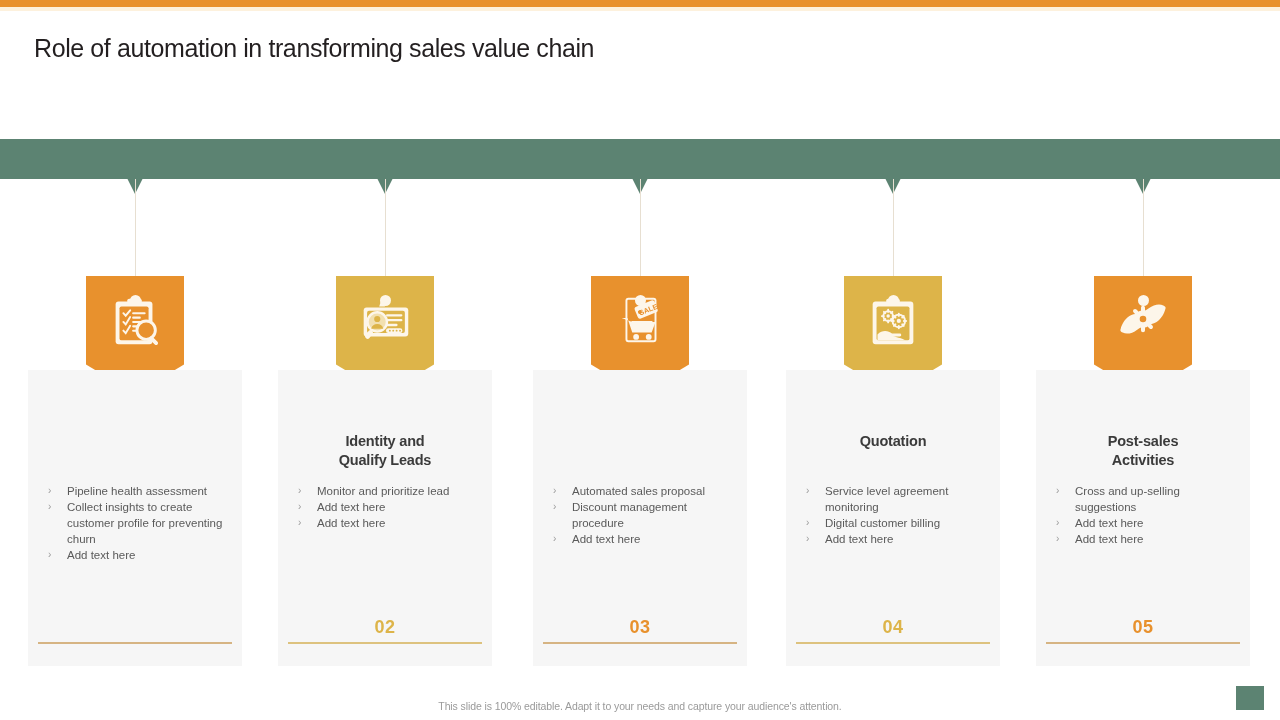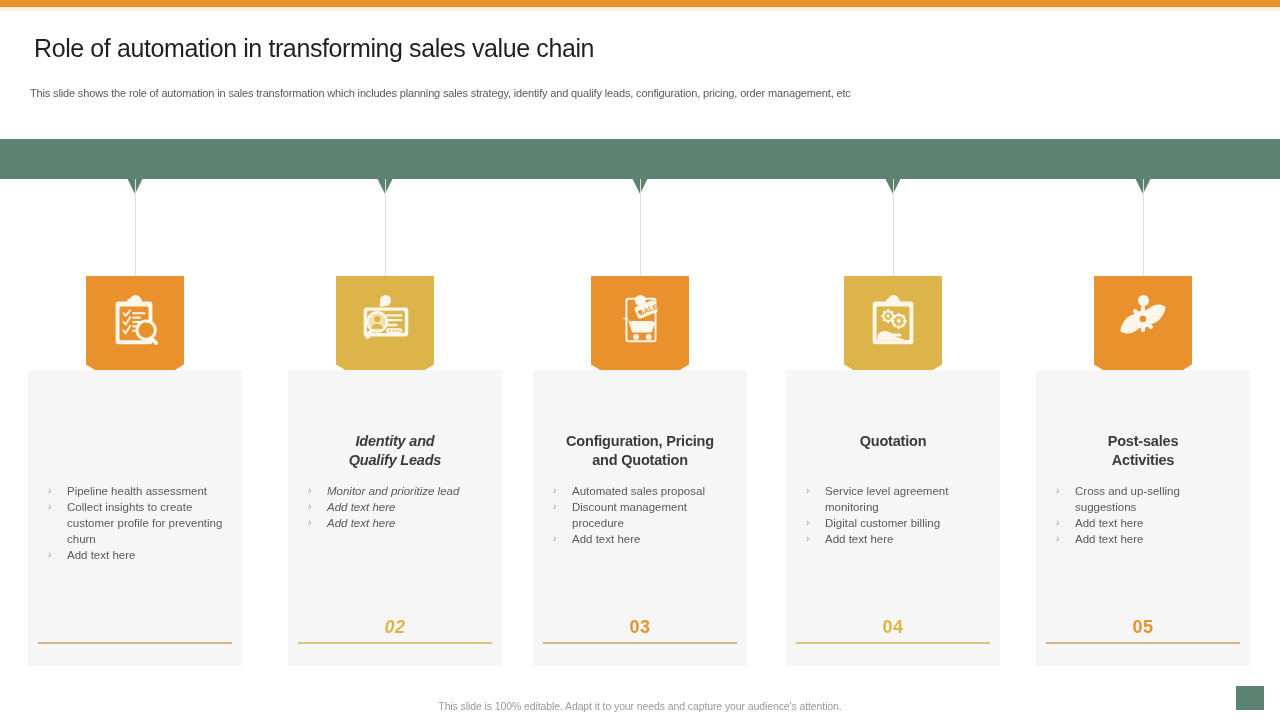--- a/index.html
+++ b/index.html
@@ -170,21 +170,20 @@
   .badge svg { display: block; }
 </style>
 </head>
 <body>
 
 <div class="top-bar" style="background: rgb(232, 145, 45);"></div>
 <div class="top-bar-soft" style="background: rgb(253, 241, 221);"></div>
 
 <div class="header">
   <h1 class="page-title" style="color: rgb(35, 31, 32);">Role of automation in transforming sales value chain</h1>
-  <p class="page-subtitle">This slide shows the role of automation in sales transformation which includes planning sales strategy, identify and qualify leads, configuration, pricing, order management, etc</p>
 </div>
 
 <div class="green-band" style="background: rgb(92, 131, 114);"></div>
 
 <div id="notches">
     <div class="band-notch" style="left: 120px; --g: #5c8372;"></div>
     <div class="band-notch" style="left: 370px; --g: #5c8372;"></div>
     <div class="band-notch" style="left: 625px; --g: #5c8372;"></div>
     <div class="band-notch" style="left: 878px; --g: #5c8372;"></div>
     <div class="band-notch" style="left: 1128px; --g: #5c8372;"></div>
@@ -318,41 +317,37 @@
     <div class="column" style="left: 28px;">
       <div class="card" style="background: rgb(246, 246, 246);">
         <ul class="bullets">
           <li><span class="chev">›</span><span>Pipeline health assessment</span></li>
           <li><span class="chev">›</span><span>Collect insights to create customer profile for preventing  churn</span></li>
           <li><span class="chev">›</span><span>Add text here</span></li>
         </ul>
         <div class="card-rule" style="background: rgb(214, 180, 131);"></div>
       </div>
     </div>
-    <div class="column" style="left: 288px; font-style: italic;">
+    <div class="column" style="left: 278px;">
       <div class="card" style="background: rgb(246, 246, 246);">
         <div class="card-title">
           <div>Identity and</div>
           <div>Qualify Leads</div>
         </div>
         <ul class="bullets">
           <li><span class="chev">›</span><span>Monitor and prioritize lead</span></li>
           <li><span class="chev">›</span><span>Add text here</span></li>
           <li><span class="chev">›</span><span>Add text here</span></li>
         </ul>
         <div class="card-number" style="color: rgb(221, 180, 73);">02</div>
         <div class="card-rule" style="background: rgb(221, 194, 126);"></div>
       </div>
     </div>
     <div class="column" style="left: 533px;">
       <div class="card" style="background: rgb(246, 246, 246);">
-        <div class="card-title">
-          <div>Configuration, Pricing</div>
-          <div>and Quotation</div>
-        </div>
         <ul class="bullets">
           <li><span class="chev">›</span><span>Automated sales proposal</span></li>
           <li><span class="chev">›</span><span>Discount management procedure</span></li>
           <li><span class="chev">›</span><span>Add text here</span></li>
         </ul>
         <div class="card-number" style="color: rgb(232, 145, 45);">03</div>
         <div class="card-rule" style="background: rgb(214, 180, 131);"></div>
       </div>
     </div>
     <div class="column" style="left: 786px;">

